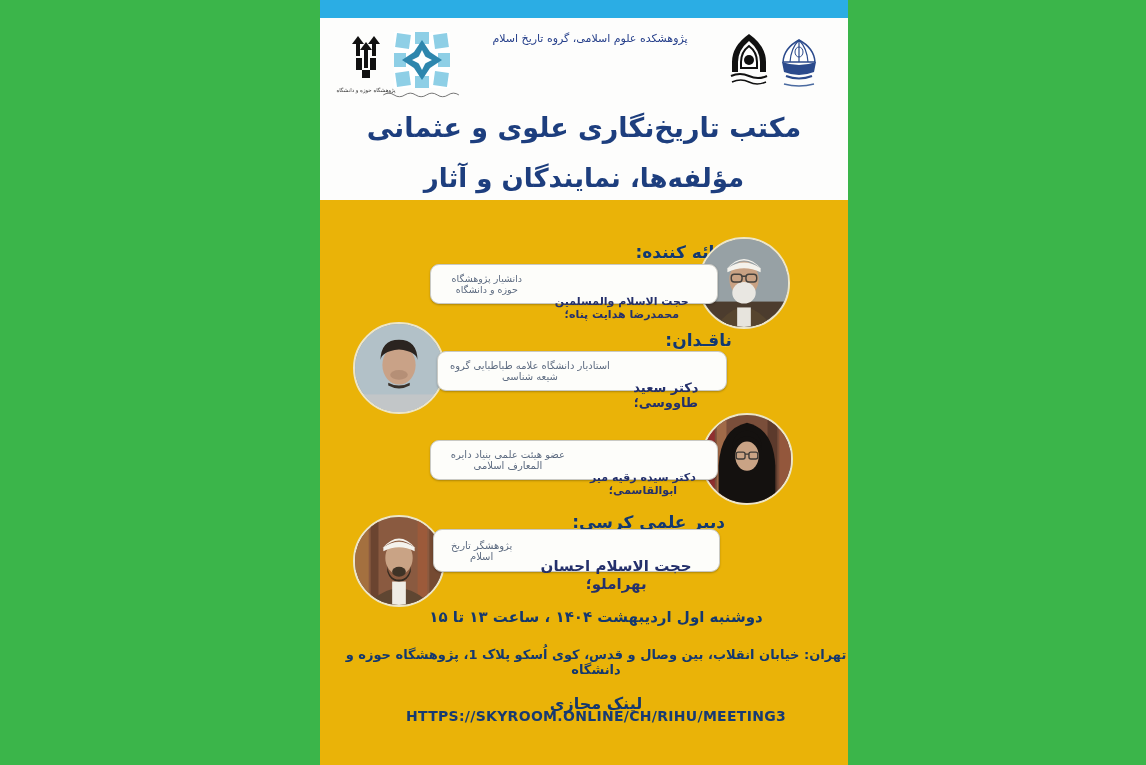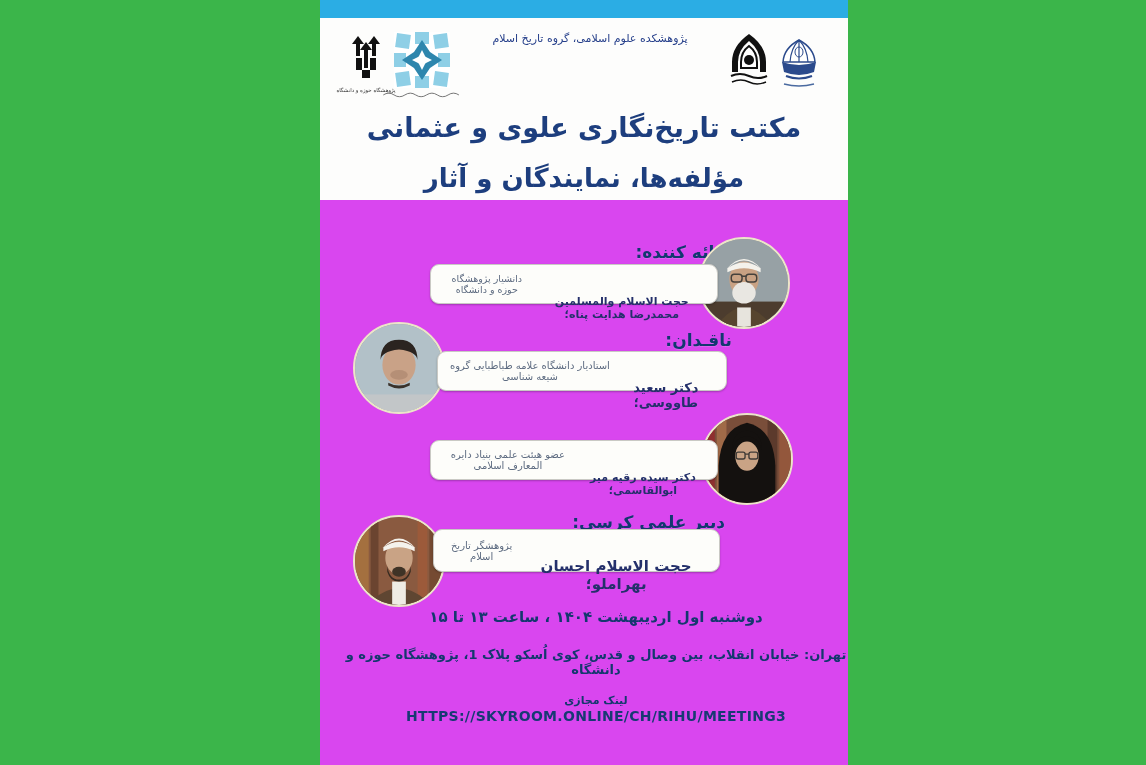--- a/index.html
+++ b/index.html
@@ -4,21 +4,21 @@
 <style>
   * { margin:0; padding:0; box-sizing:border-box; }
   html,body { width:1146px; height:765px; overflow:hidden; }
   body {
     background:#3bb54a;
     font-family:"DejaVu Sans", sans-serif;
     position:relative;
   }
   .poster {
     position:absolute; left:320px; top:0; width:528px; height:765px;
-    background:#d946ef;
+    background:#eab308;
   }
   .topbar { position:absolute; left:0; top:0; width:100%; height:18px; background:#2badе4; background:#2bade4; }
   .header { position:absolute; left:0; top:18px; width:100%; height:182px; background:#fdfdfc; }
 
   .inst-line {
     position:absolute; top:14px; left:114px; width:312px; text-align:center;
     font-size:11px; color:#27408b; direction:rtl;
   }
   .event-type {
     position:absolute; top:36px; left:114px; width:312px; text-align:center;
@@ -68,21 +68,21 @@
   .box-3 .p-name { font-size:11px; } .box-3 .p-role { font-size:10px; }
   .box-4 { left:113px; top:529px; width:287px; height:43px; }
   .box-4 .p-name { font-size:15px; } .box-4 .p-role { font-size:10px; }
 
   .footer-line {
     position:absolute; left:0; width:100%; text-align:center;
     color:#14386e; direction:rtl; font-weight:bold;margin-left:12px;
   }
   .f-datetime { top:608px; font-size:15px; letter-spacing:.5px; }
   .f-address  { top:647px; font-size:13px; }
-  .f-linklabel{ top:694px; font-size:11px; font-weight:bold; }
+  .f-linklabel{ top:694px; font-size:16px; font-weight:bold; }
   .f-url      { top:708px; font-size:14px; direction:ltr; letter-spacing:.3px; color:#173a72; }
 </style>
 </head>
 <body>
 
 <div class="poster">
   <div class="topbar"></div>
 
   <div class="header">
 

